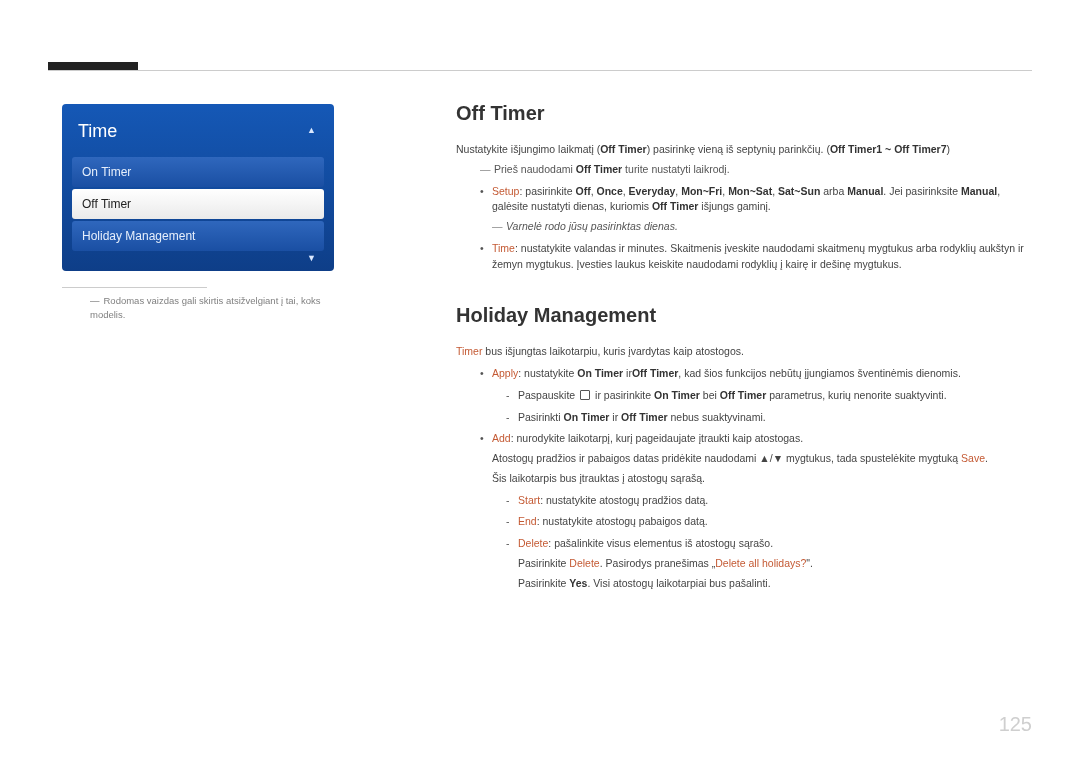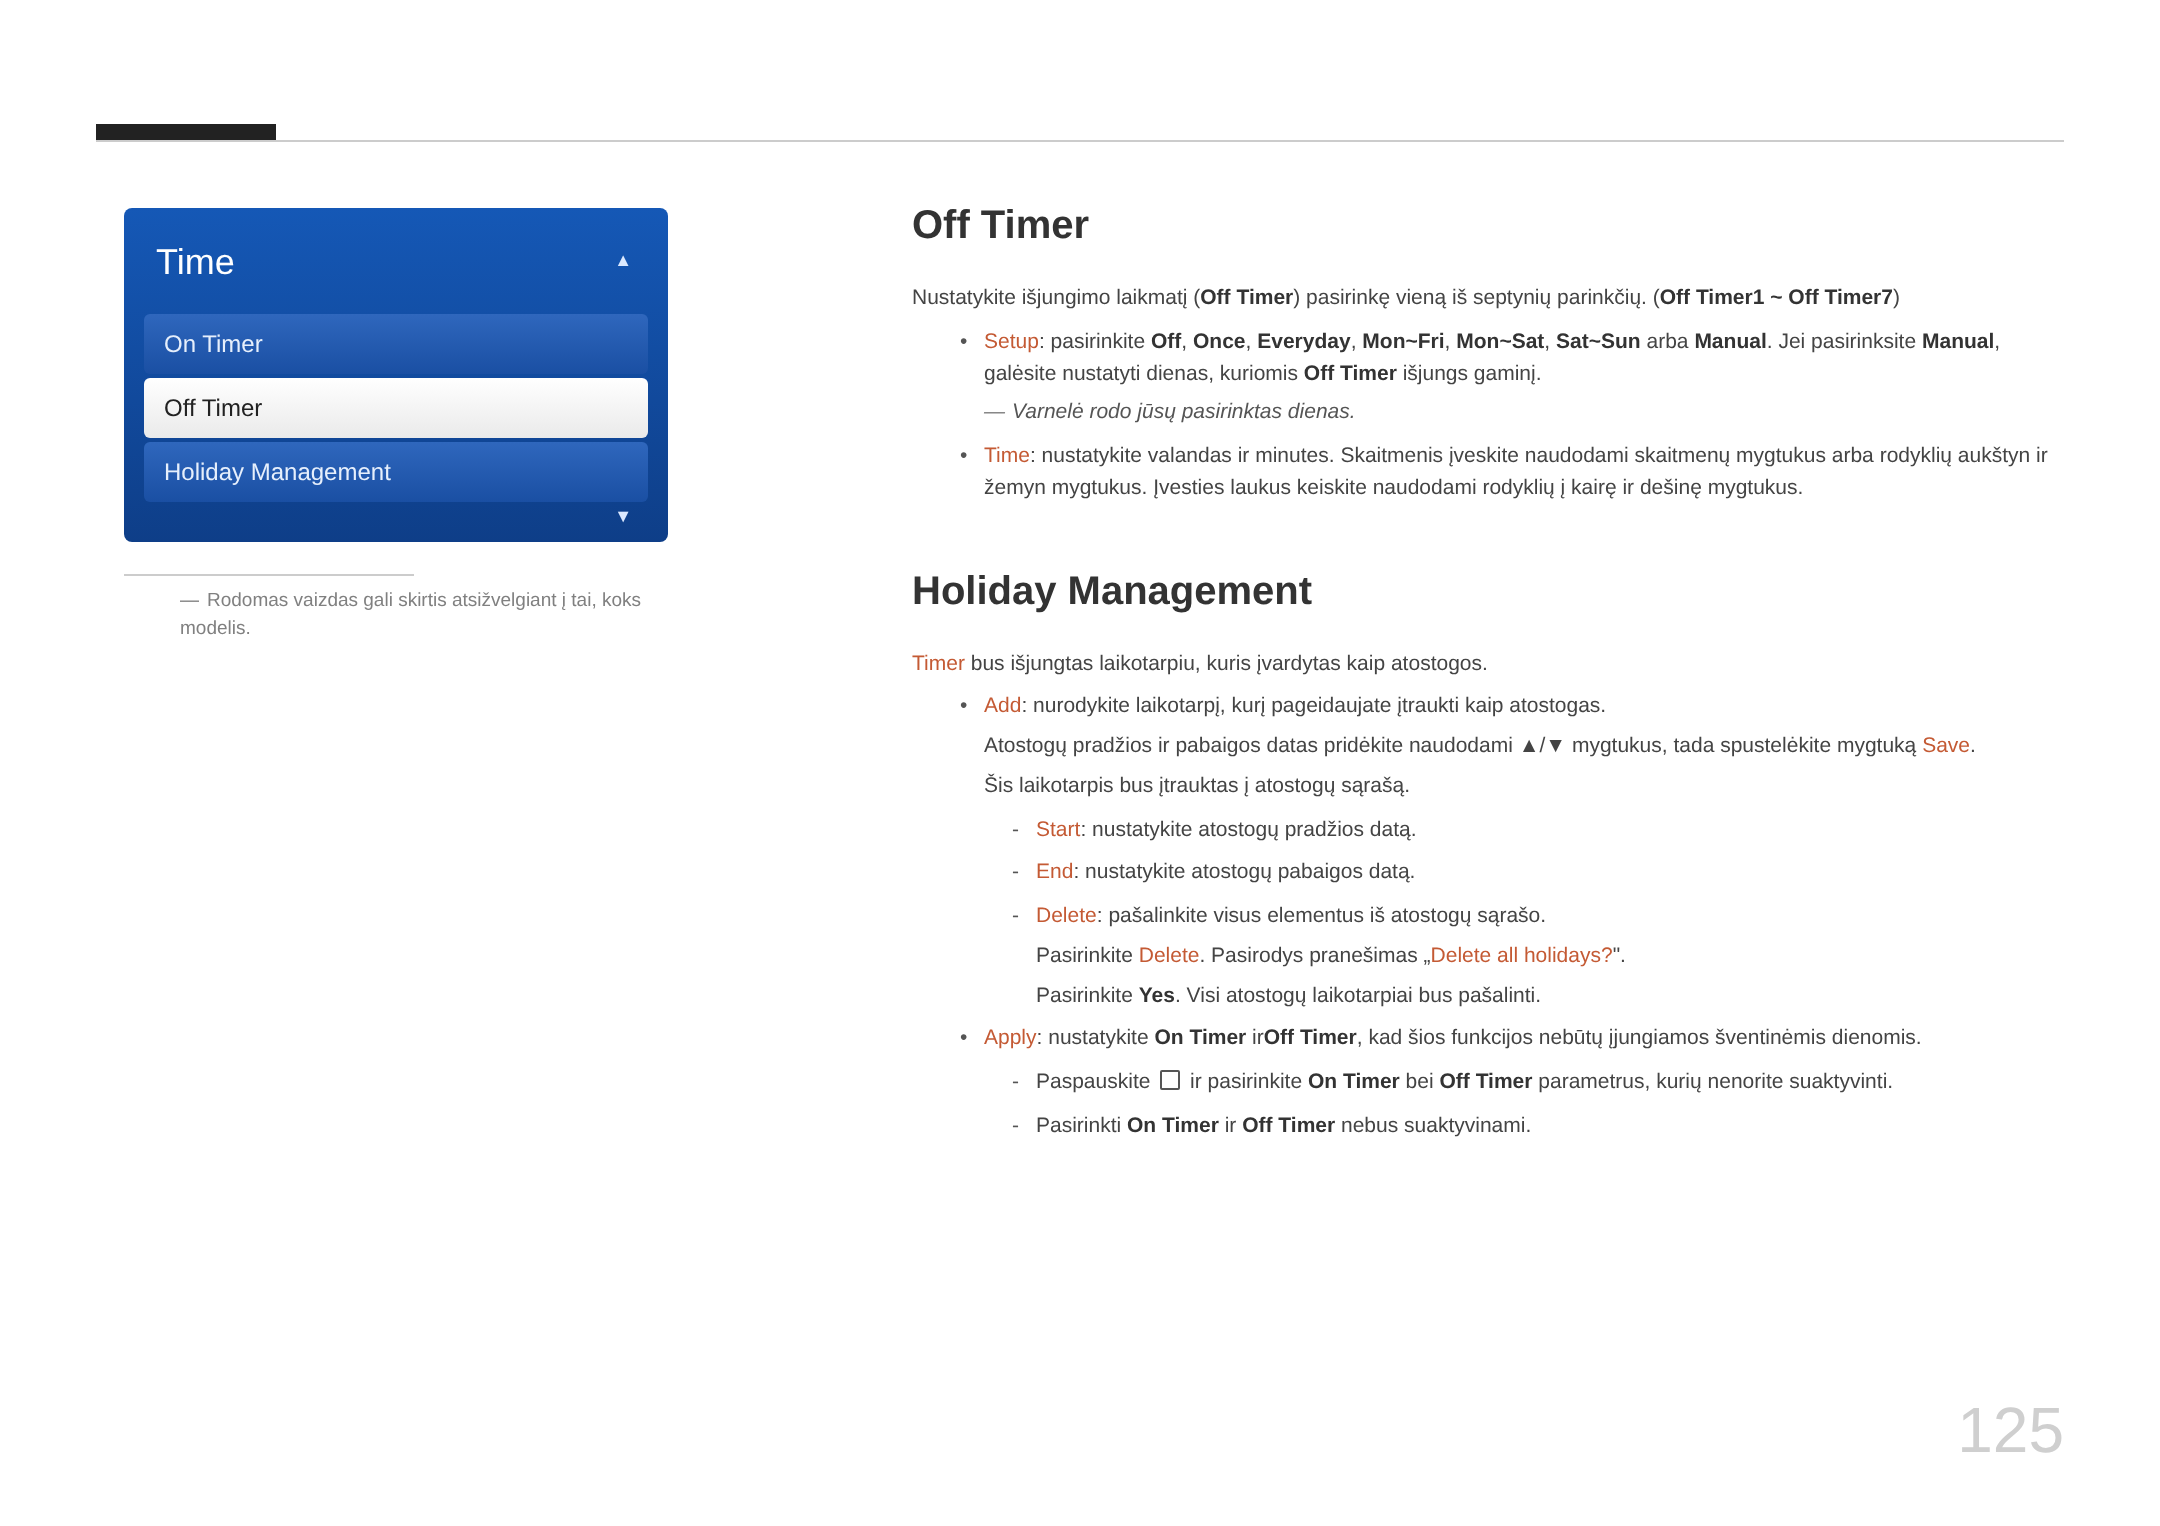--- a/index.html
+++ b/index.html
@@ -93,21 +93,21 @@
   ul li { position: relative; padding-left: 12px; margin-bottom: 6px; }
   ul li::before { content:"•"; position:absolute; left:0; top:0; color:#555; }
   ul ul { margin-left: 14px; }
   ul ul li::before { content:"-"; }
   .b { font-weight: 600; color:#333; }
   .red { color: #c45a34; font-weight: 400; }
   .page-num {
     position: absolute;
     bottom: 24px;
     right: 48px;
-    font-size: 32px;
+    font-size: 20px;
     color: #cfcfcf;
     font-weight: 300;
   }
   .arrow-glyph { font-family: Arial, sans-serif; }
   .checkbox-glyph {
     display:inline-block;
     width:10px; height:10px;
     border:1px solid #555;
     vertical-align:middle;
     margin:0 2px;
@@ -136,56 +136,59 @@
 </div>
 
 <div class="main">
 
   <h2>Off Timer</h2>
 
   <div class="para">
     <span>Nustatykite išjungimo laikmatį (</span><span class="b">Off Timer</span><span>) pasirinkę vieną iš septynių parinkčių. (</span><span class="b">Off Timer1 ~ Off Timer7</span><span>)</span>
   </div>
 
+  <div class="dash-line">
+    <span>Prieš naudodami </span><span class="b">Off Timer</span><span> turite nustatyti laikrodį.</span>
+  </div>
 
   <ul>
     <li>
       <span class="red">Setup</span><span>: pasirinkite </span><span class="b">Off</span>, <span class="b">Once</span>, <span class="b">Everyday</span>, <span class="b">Mon~Fri</span>, <span class="b">Mon~Sat</span>, <span class="b">Sat~Sun</span><span> arba </span><span class="b">Manual</span><span>. Jei pasirinksite </span><span class="b">Manual</span><span>, galėsite nustatyti dienas, kuriomis </span><span class="b">Off Timer</span><span> išjungs gaminį.</span>
       <div class="dash-line" style="margin-left:0;font-style:italic;"><span>Varnelė rodo jūsų pasirinktas dienas.</span></div>
     </li>
     <li>
       <span class="red">Time</span><span>: nustatykite valandas ir minutes. Skaitmenis įveskite naudodami skaitmenų mygtukus arba rodyklių aukštyn ir žemyn mygtukus. Įvesties laukus keiskite naudodami rodyklių į kairę ir dešinę mygtukus.</span>
     </li>
   </ul>
 
   <h2 class="second">Holiday Management</h2>
 
   <div class="para">
     <span class="red">Timer</span><span> bus išjungtas laikotarpiu, kuris įvardytas kaip atostogos.</span>
   </div>
 
   <ul>
     <li>
+      <span class="red">Apply</span><span>: nustatykite </span><span class="b">On Timer</span><span> ir</span><span class="b">Off Timer</span><span>, kad šios funkcijos nebūtų įjungiamos šventinėmis dienomis.</span>
+      <ul>
+        <li><span>Paspauskite </span><span class="checkbox-glyph"></span><span> ir pasirinkite </span><span class="b">On Timer</span><span> bei </span><span class="b">Off Timer</span><span> parametrus, kurių nenorite suaktyvinti.</span></li>
+        <li><span>Pasirinkti </span><span class="b">On Timer</span><span> ir </span><span class="b">Off Timer</span><span> nebus suaktyvinami.</span></li>
+      </ul>
+    </li>
+    <li>
       <span class="red">Add</span><span>: nurodykite laikotarpį, kurį pageidaujate įtraukti kaip atostogas.</span>
       <div style="margin-top:4px;"><span>Atostogų pradžios ir pabaigos datas pridėkite naudodami </span><span class="arrow-glyph">▲/▼</span><span> mygtukus, tada spustelėkite mygtuką </span><span class="red">Save</span><span>.</span></div>
       <div style="margin-top:4px;">Šis laikotarpis bus įtrauktas į atostogų sąrašą.</div>
       <ul>
         <li><span class="red">Start</span><span>: nustatykite atostogų pradžios datą.</span></li>
         <li><span class="red">End</span><span>: nustatykite atostogų pabaigos datą.</span></li>
         <li>
           <span class="red">Delete</span><span>: pašalinkite visus elementus iš atostogų sąrašo.</span>
           <div style="margin-top:4px;"><span>Pasirinkite </span><span class="red">Delete</span><span>. Pasirodys pranešimas „</span><span class="red">Delete all holidays?</span><span>".</span></div>
           <div style="margin-top:4px;"><span>Pasirinkite </span><span class="b">Yes</span><span>. Visi atostogų laikotarpiai bus pašalinti.</span></div>
         </li>
       </ul>
     </li>
-    <li>
-      <span class="red">Apply</span><span>: nustatykite </span><span class="b">On Timer</span><span> ir</span><span class="b">Off Timer</span><span>, kad šios funkcijos nebūtų įjungiamos šventinėmis dienomis.</span>
-      <ul>
-        <li><span>Paspauskite </span><span class="checkbox-glyph"></span><span> ir pasirinkite </span><span class="b">On Timer</span><span> bei </span><span class="b">Off Timer</span><span> parametrus, kurių nenorite suaktyvinti.</span></li>
-        <li><span>Pasirinkti </span><span class="b">On Timer</span><span> ir </span><span class="b">Off Timer</span><span> nebus suaktyvinami.</span></li>
-      </ul>
-    </li>
   </ul>
 
 </div>
 
 <div class="page-num">125</div>
 
 </body></html>

